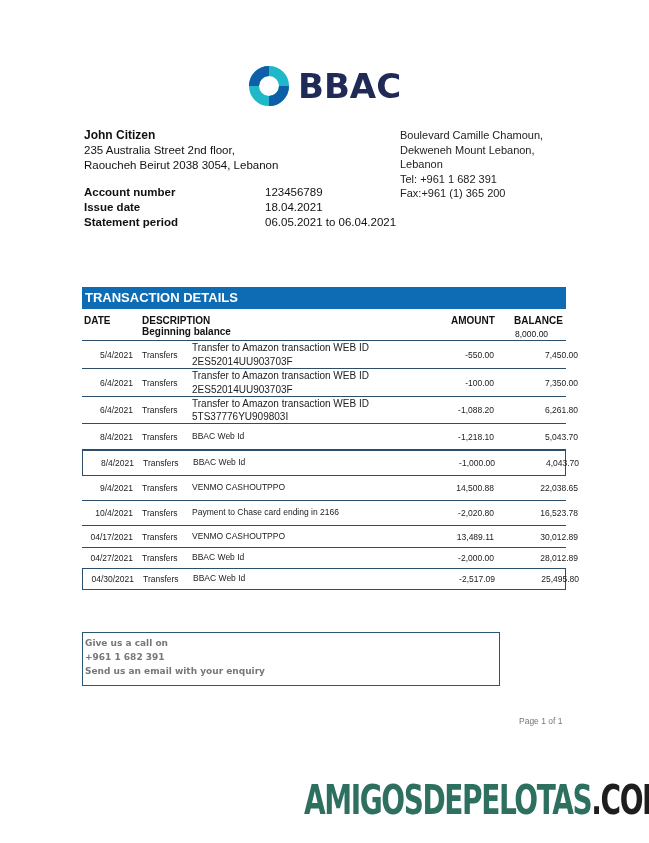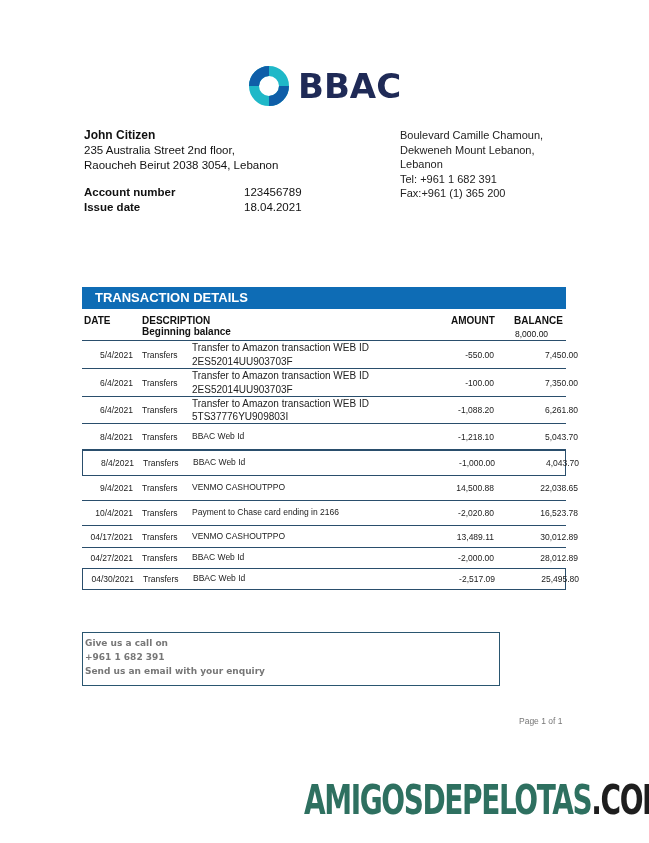--- a/index.html
+++ b/index.html
@@ -9,24 +9,24 @@
     .logo { position: absolute; left: 248px; top: 64px; height: 44px; display: flex; align-items: center; }
     .logo-mark { width: 42px; height: 42px; position: relative; }
     .logo-text { margin-left: 8px; font-family: "DejaVu Sans", sans-serif; font-weight: bold; font-size: 34px; color: #1f2a56; letter-spacing: 0px; line-height: 42px; }
 
     .cust { position: absolute; left: 84px; top: 128px; font-size: 11.5px; line-height: 15px; }
     .cust .name { font-weight: bold; font-size: 12px; }
 
     .bank { position: absolute; left: 400px; top: 128px; font-size: 11px; line-height: 14.5px; color: #222; }
 
     .meta { position: absolute; left: 84px; top: 185px; font-size: 11.5px; line-height: 15px; }
-    .meta-row { display: flex; }
+    .meta-row { display: flex; gap: 21px; }
     .meta-label { width: 160px; font-weight: bold; }
 
-    .tx-header { position: absolute; left: 82px; top: 287px; width: 484px; height: 22px; background: #0e6cb5; color: #fff; font-weight: bold; font-size: 13px; line-height: 22px; padding-left: 13px; }
+    .tx-header { position: absolute; left: 82px; top: 287px; width: 484px; height: 22px; background: #0e6cb5; color: #fff; font-weight: bold; font-size: 13px; line-height: 22px; padding-left: 3px; }
 
     .colhead { position: absolute; top: 315px; font-size: 10px; font-weight: bold; }
     .begin { position: absolute; left: 142px; top: 326px; font-size: 10px; font-weight: bold; }
     .begin-bal { position: absolute; left: 515px; top: 329px; font-size: 8.5px; }
     .begin-line { position: absolute; left: 82px; top: 340px; width: 484px; height: 1px; background: #2a4e6c; }
 
     .row { position: absolute; left: 82px; width: 484px; font-size: 8.5px; color: #222; }
     .row .cell { position: absolute; top: 0; height: 100%; display: flex; align-items: center; }
     .row .date { left: 0; width: 51px; justify-content: flex-end; }
     .row .type { left: 60px; }
@@ -75,20 +75,24 @@
 
 <div class="meta">
   <div class="meta-row">
     <div class="meta-label">Account number</div>
     <div>123456789</div>
   </div>
   <div class="meta-row">
     <div class="meta-label">Issue date</div>
     <div>18.04.2021</div>
   </div>
+  <div class="meta-row">
+    <div class="meta-label">Statement period</div>
+    <div>06.05.2021 to 06.04.2021</div>
+  </div>
 </div>
 
 <div class="tx-header">TRANSACTION DETAILS</div>
 
 <div class="colhead" style="left:84px">DATE</div>
 <div class="colhead" style="left:142px">DESCRIPTION</div>
 <div class="colhead" style="left:451px">AMOUNT</div>
 <div class="colhead" style="left:514px">BALANCE</div>
 
 <div class="begin">Beginning balance</div>

